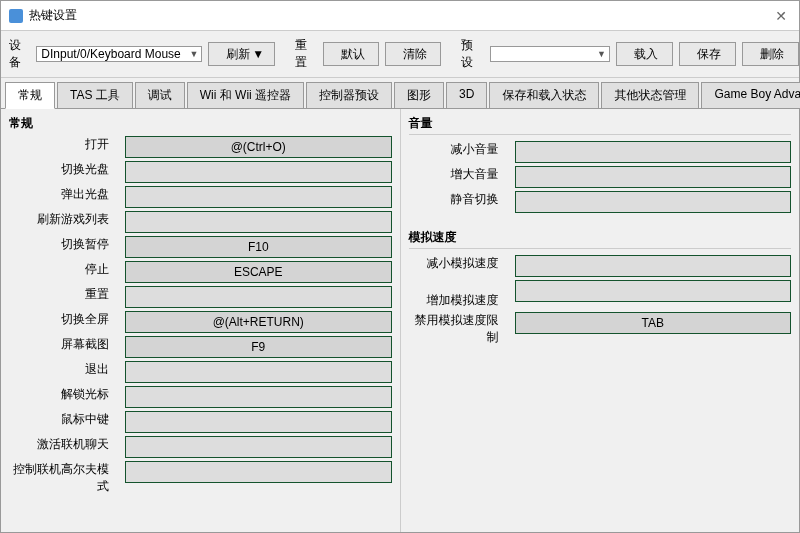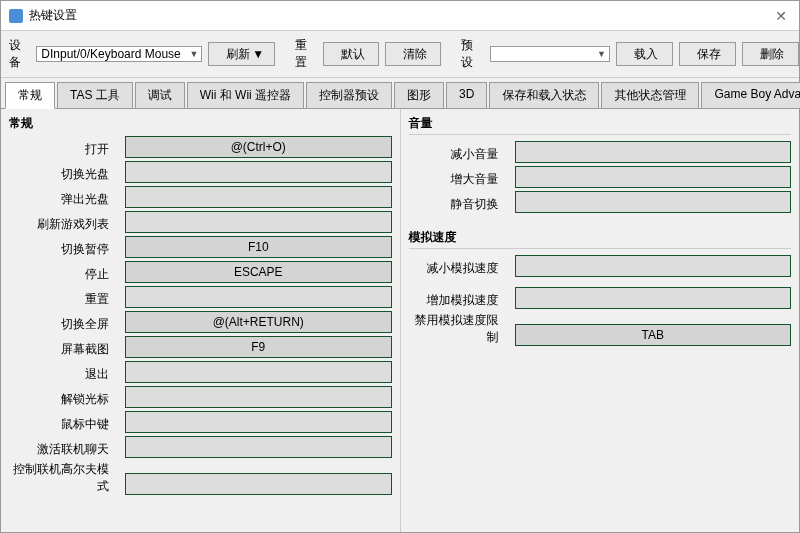--- a/index.html
+++ b/index.html
@@ -164,21 +164,21 @@
 
     .panel-section-title {
       font-size: 12px;
       font-weight: bold;
       color: #000;
       margin-bottom: 4px;
     }
 
     .hotkey-row {
       display: flex;
-      align-items: flex-end;
+      align-items: flex-start;
       margin-bottom: 3px;
       gap: 16px;
     }
     .hotkey-label {
       width: 100px;
       font-size: 12px;
       color: #000;
       text-align: right;
       flex-shrink: 0;
     }

